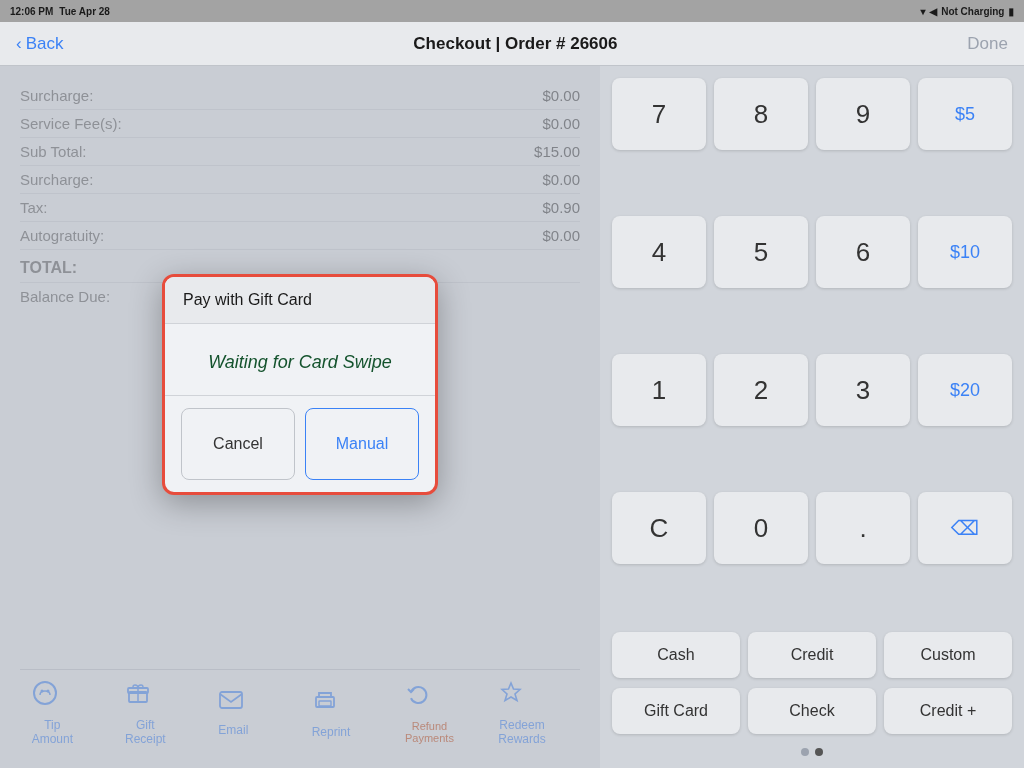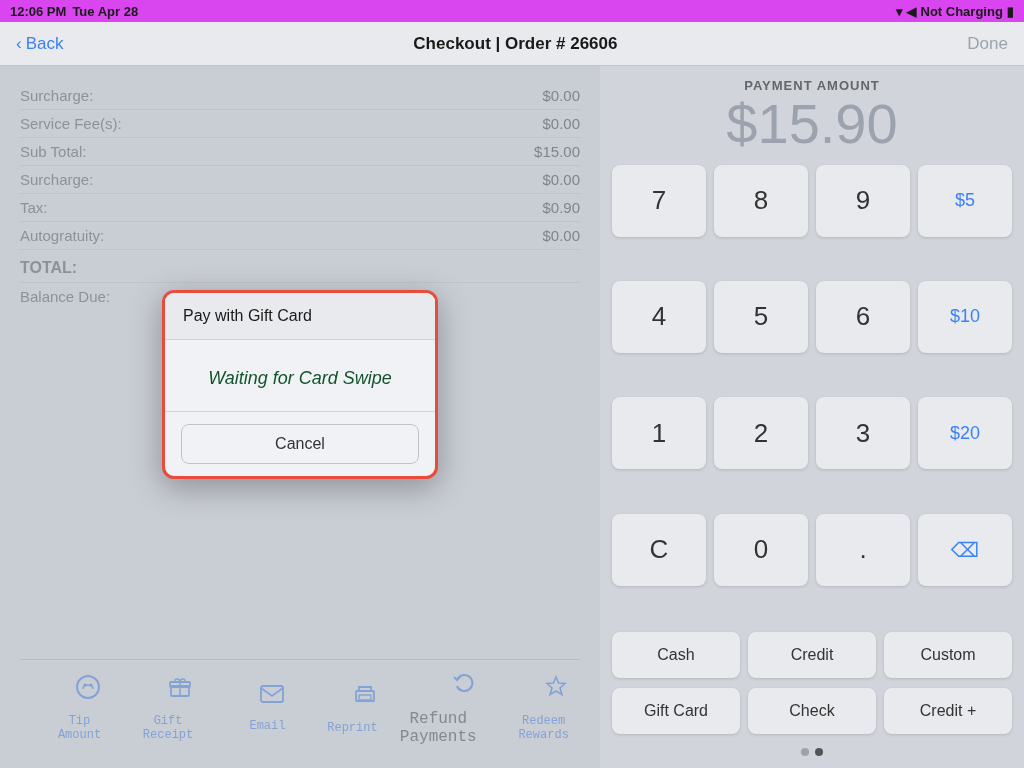--- a/index.html
+++ b/index.html
@@ -7,27 +7,27 @@
       font-family: -apple-system, "Helvetica Neue", Arial, sans-serif;
       background: #d1d5db;
       width: 1024px;
       height: 768px;
       overflow: hidden;
       position: relative;
     }
 
     
     .status-bar {
-      background: #d946ef;
+      background: #a3a3a3;
       height: 22px;
       display: flex;
       align-items: center;
       justify-content: space-between;
       padding: 0 10px;
-      font-size: 13px;
+      font-size: 10px;
       font-weight: 600;
       color: #1a1a1a;
     }
     .status-bar-left { display: flex; gap: 6px; align-items: center; }
     .status-bar-right { display: flex; gap: 4px; align-items: center; }
 
     
     .nav-bar {
       background: #e8eaed;
       height: 44px;
@@ -101,28 +101,27 @@
       display: flex;
       justify-content: space-around;
       align-items: center;
       padding: 10px 0 6px;
       border-top: 1px solid #c0c4ca;
       margin-top: auto;
     }
     .toolbar-item {
       display: flex;
       flex-direction: column;
-      align-items: flex-end;
+      align-items: flex-start;
       gap: 8px;
       color: #3b82f6;
       font-size: 12px;
       cursor: pointer;
       min-width: 70px;
       text-align: center;
-      font-family: Liberation Mono, monospace;
     }
     .toolbar-icon {
       font-size: 22px;
       line-height: 1;
     }
 
     
     .right-panel {
       width: 424px;
       background: #d1d5db;
@@ -252,21 +251,21 @@
     }
     .dialog-footer {
       display: flex;
       border-top: 1px solid #d0d3d8;
       padding: 12px 16px;
       gap: 10px;
       justify-content: center;
     }
     .dialog-btn {
       flex: 1;
-      padding: 10px;
+      padding: 26px;
       border-radius: 8px;
       border: 1px solid #c0c4ca;
       font-size: 16px;
       cursor: pointer;
       background: #f0f2f5;
       color: #333;
     }
     .dialog-btn.manual {
       color: #3b82f6;
       border-color: #3b82f6;
@@ -381,42 +380,38 @@
         </span>
         <span style="color:#3b82f6;font-size:12px;">Reprint</span>
       </div>
       <div class="toolbar-item">
         <span class="toolbar-icon">
           <svg width="26" height="26" viewBox="0 0 26 26" fill="none">
             <path d="M6 10 A8 8 0 1 1 6 16" stroke="#3b82f6" stroke-width="2" fill="none"></path>
             <polyline points="3,7 6,10 9,7" stroke="#3b82f6" stroke-width="2" fill="none"></polyline>
           </svg>
         </span>
-        <span style="color:#404040;font-size:16px;white-space:pre-line;text-align:center;">Refund
+        <span style="color:#c2410c;font-size:11px;white-space:pre-line;text-align:center;">Refund
 Payments</span>
       </div>
       <div class="toolbar-item">
         <span class="toolbar-icon">
           <svg width="26" height="26" viewBox="0 0 26 26" fill="none">
             <polygon points="13,3 15.5,9 22,9.5 17,14 19,20.5 13,17 7,20.5 9,14 4,9.5 10.5,9" stroke="#3b82f6" stroke-width="1.6" fill="none"></polygon>
           </svg>
         </span>
         <span style="color:#3b82f6;font-size:12px;white-space:pre-line;text-align:center;">Redeem
 Rewards</span>
       </div>
     </div>
 
     <div class="overlay"></div>
   </div>
 
   <div class="right-panel">
-    <div class="payment-header">
-      <div class="payment-amount-label">PAYMENT AMOUNT</div>
-      <div class="payment-amount-value">$15.90</div>
-    </div>
 
     <div class="numpad">
       <button class="num-btn">7</button>
       <button class="num-btn">8</button>
       <button class="num-btn">9</button>
       <button class="num-btn preset">$5</button>
       <button class="num-btn">4</button>
       <button class="num-btn">5</button>
       <button class="num-btn">6</button>
       <button class="num-btn preset">$10</button>
@@ -450,15 +445,16 @@
 </div>
 
 <div style="position:absolute; top:0; left:0; width:600px; bottom:0; display:flex; align-items:center; justify-content:center; z-index:200; pointer-events:none;">
   <div class="dialog" style="pointer-events:all;">
     <div class="dialog-header">Pay with Gift Card</div>
     <div class="dialog-body">
       <div class="dialog-message">Waiting for Card Swipe</div>
     </div>
     <div class="dialog-footer">
       <button class="dialog-btn">Cancel</button>
+      <button class="dialog-btn manual">Manual</button>
     </div>
   </div>
 </div>
 
 </body></html>

